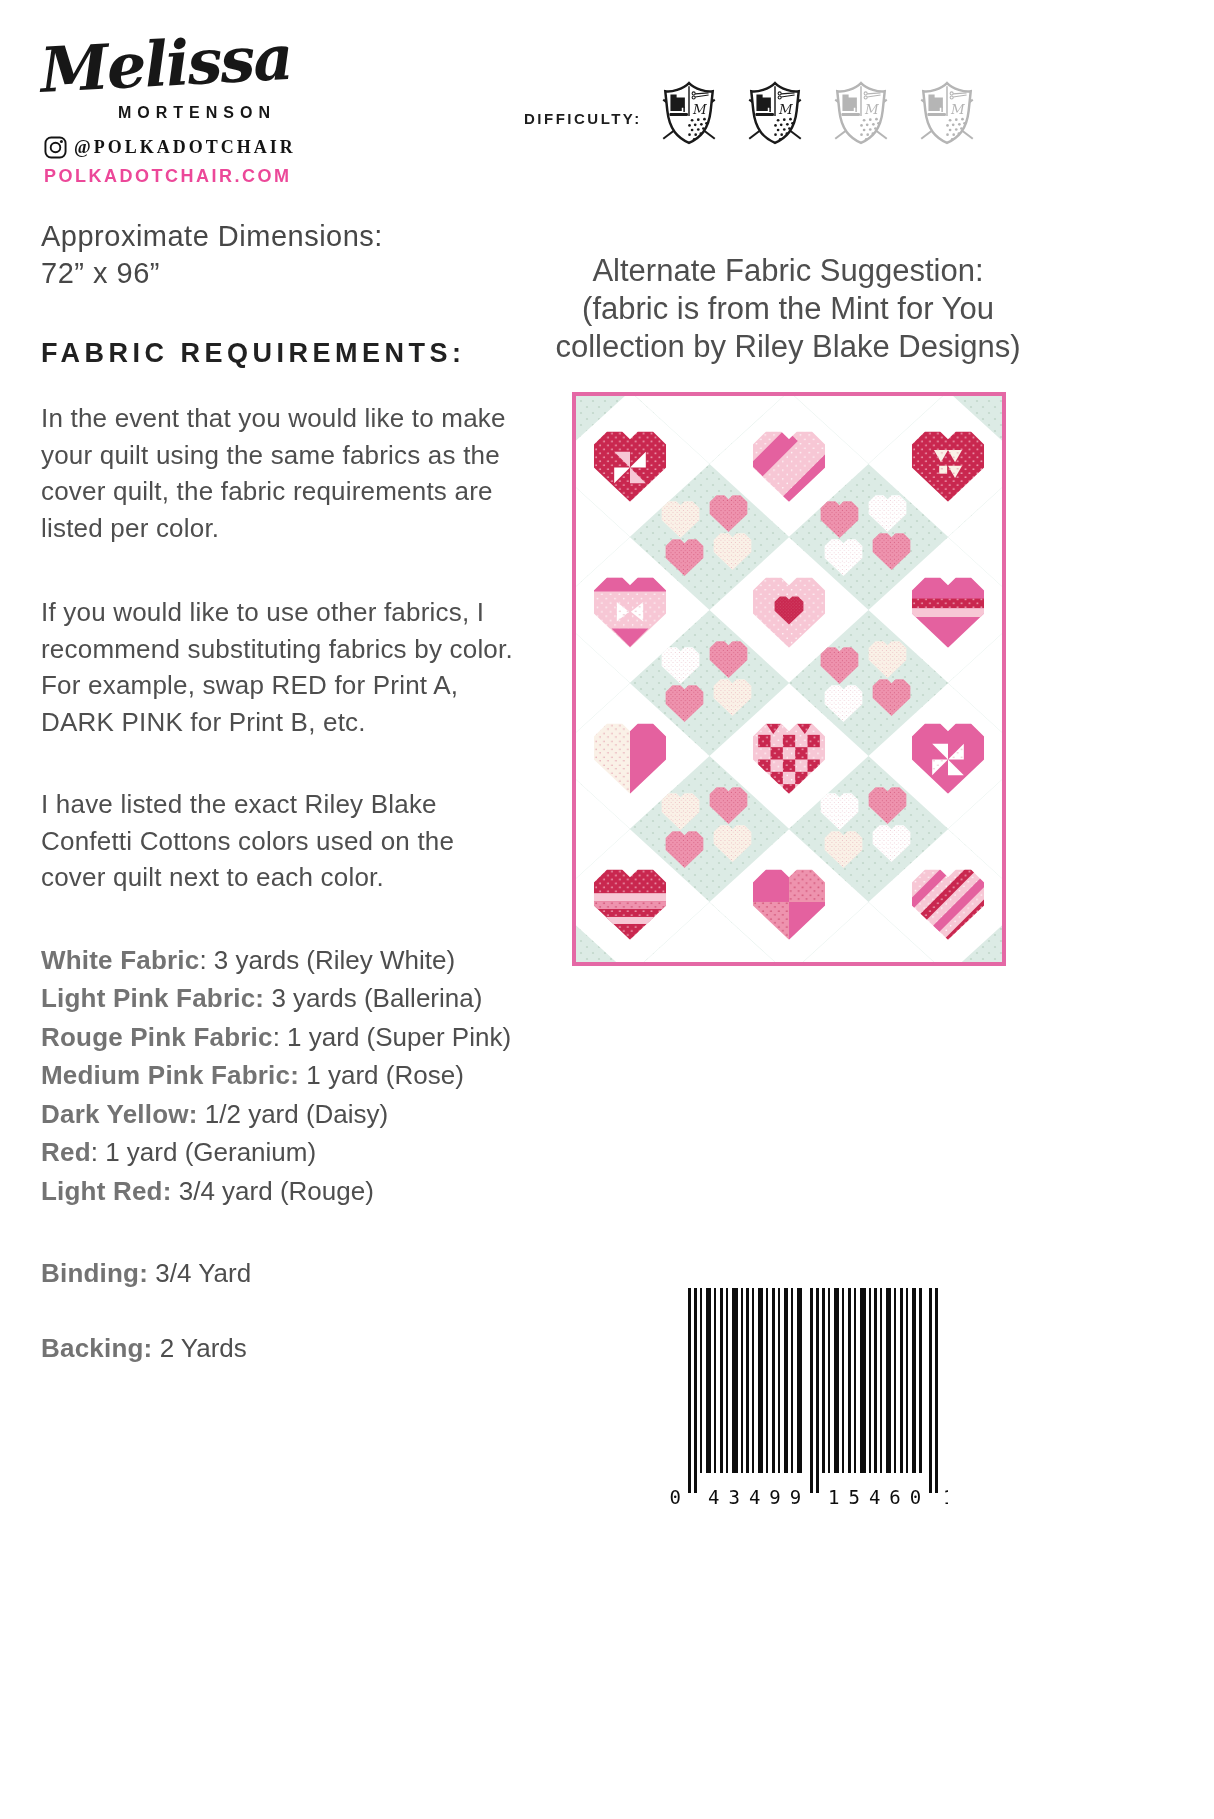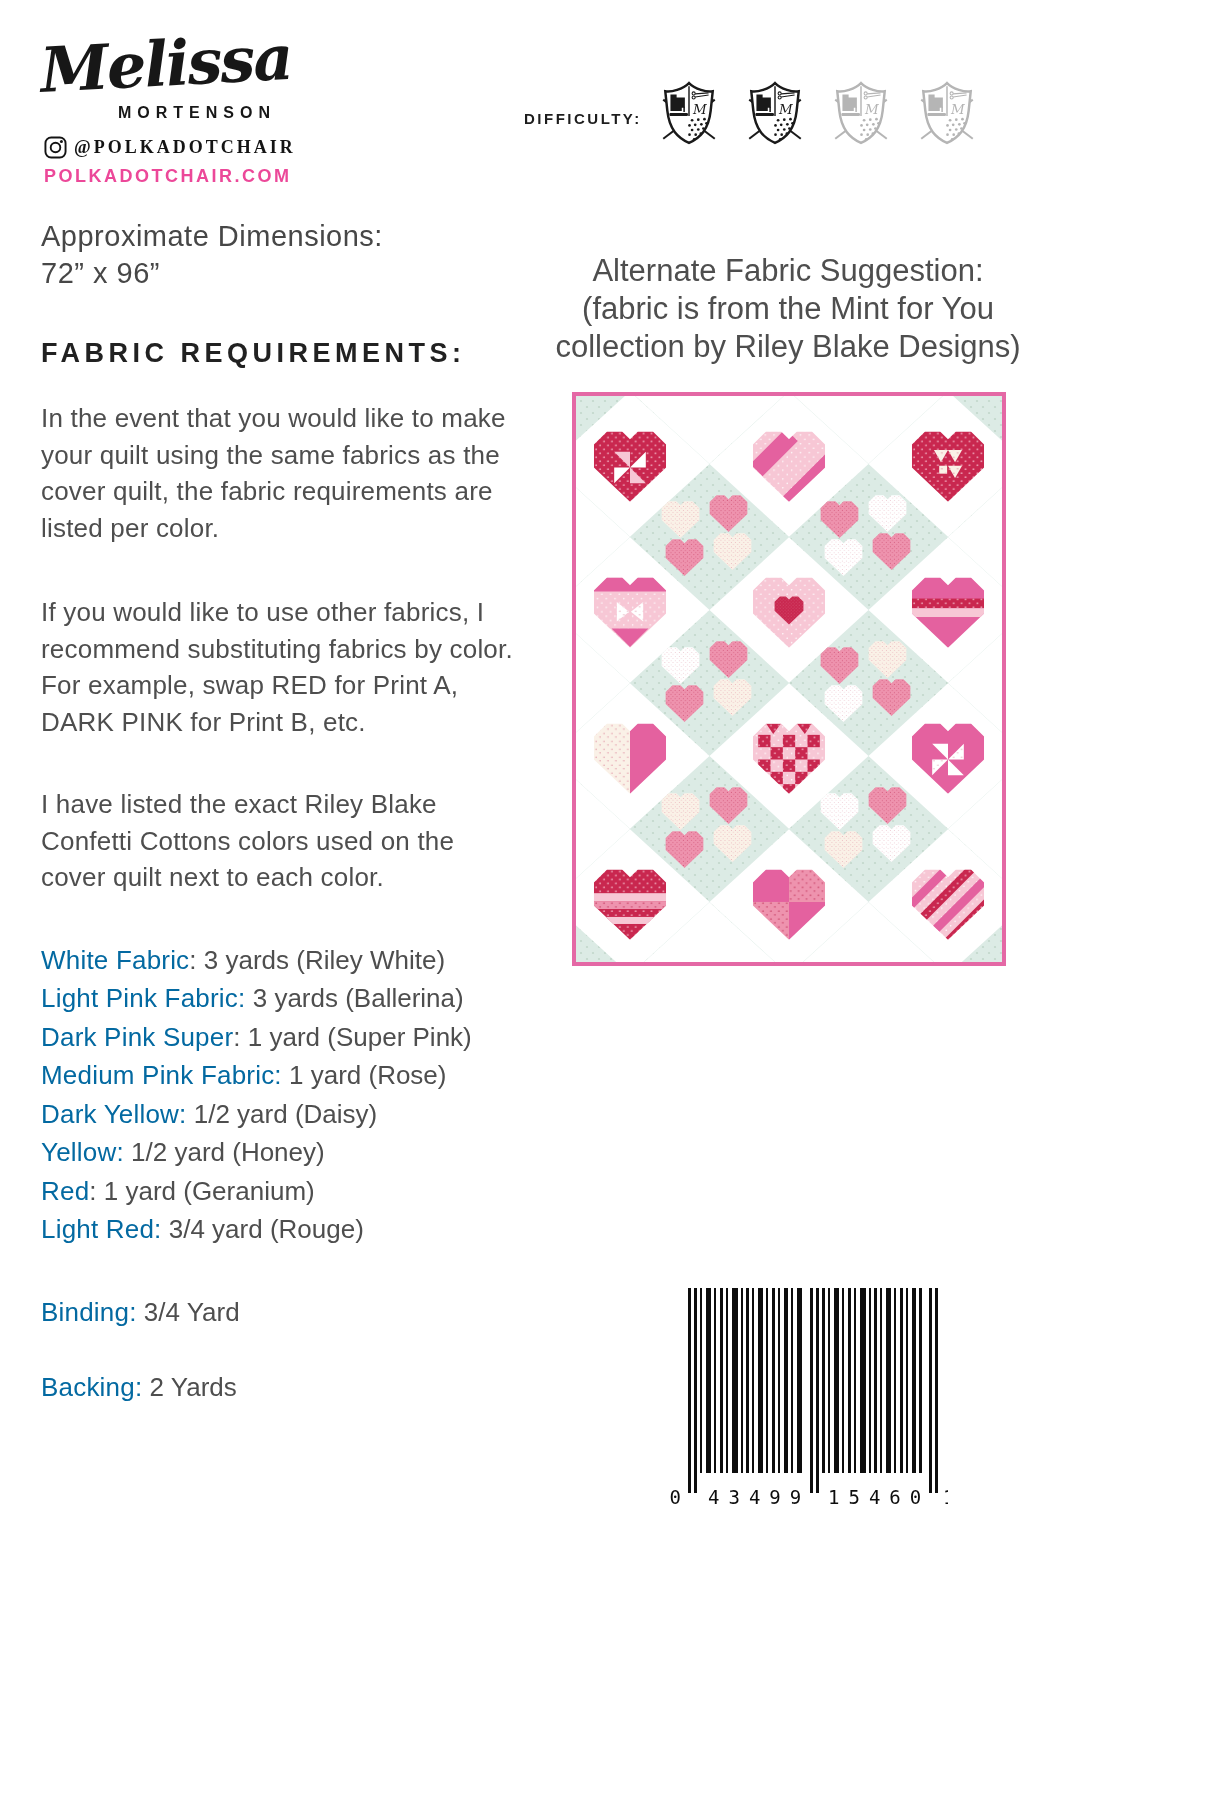--- a/index.html
+++ b/index.html
@@ -25,21 +25,21 @@
   .shield-on{color:#1a1a1a;}
   .shield-off{color:#b5b5b5;}
 
   
   .leftcol{position:absolute;left:41px;top:218px;width:500px;}
   .dim-heading{font-size:29px;line-height:37px;letter-spacing:0.5px;color:#474747;white-space:pre-line;}
   .section-heading{font-size:27px;font-weight:700;letter-spacing:4.5px;color:#212121;margin-top:46px;}
   .para{font-size:26px;line-height:36.5px;letter-spacing:0.2px;color:#4e4e4e;
         white-space:pre-line;margin-top:31px;}
   .fabric-list{margin-top:45px;font-size:26px;line-height:38.5px;color:#4e4e4e;}
-  .fabric-list b, .kv b{color:#0369a1;font-weight:400;letter-spacing:0.2px;}
+  .fabric-list b, .kv b{color:#737373;font-weight:700;letter-spacing:0.2px;}
   .kv{font-size:26px;color:#4e4e4e;}
   .kv-binding{margin-top:48px;}
   .kv-backing{margin-top:44px;}
 
   
   .altcol{position:absolute;left:552px;top:252px;width:472px;text-align:center;
           font-size:31px;line-height:38px;color:#4e4e4e;white-space:pre-line;}
   .quilt{position:absolute;left:572px;top:392px;}
 
   
@@ -166,24 +166,23 @@
 recommend substituting fabrics by color.
 For example, swap RED for Print A,
 DARK PINK for Print B, etc.</div>
     <div class="para" style="margin-top:46px">I have listed the exact Riley Blake
 Confetti Cottons colors used on the
 cover quilt next to each color.</div>
 
     <div class="fabric-list">
       <div><b>White Fabric</b><span>: 3 yards (Riley White)</span></div>
       <div><b>Light Pink Fabric:</b><span> 3 yards (Ballerina)</span></div>
-      <div><b>Dark Pink Super</b><span>: 1 yard (Super Pink)</span></div>
+      <div><b>Rouge Pink Fabric</b><span>: 1 yard (Super Pink)</span></div>
       <div><b>Medium Pink Fabric:</b><span> 1 yard (Rose)</span></div>
       <div><b>Dark Yellow:</b><span> 1/2 yard (Daisy)</span></div>
-      <div><b>Yellow:</b><span> 1/2 yard (Honey)</span></div>
       <div><b>Red</b><span>: 1 yard (Geranium)</span></div>
       <div><b>Light Red:</b><span> 3/4 yard (Rouge)</span></div>
     </div>
 
     <div class="kv kv-binding"><b>Binding:</b><span> 3/4 Yard</span></div>
     <div class="kv kv-backing"><b>Backing:</b><span> 2 Yards</span></div>
   </div>
 
   <div class="altcol">Alternate Fabric Suggestion:
 (fabric is from the Mint for You

